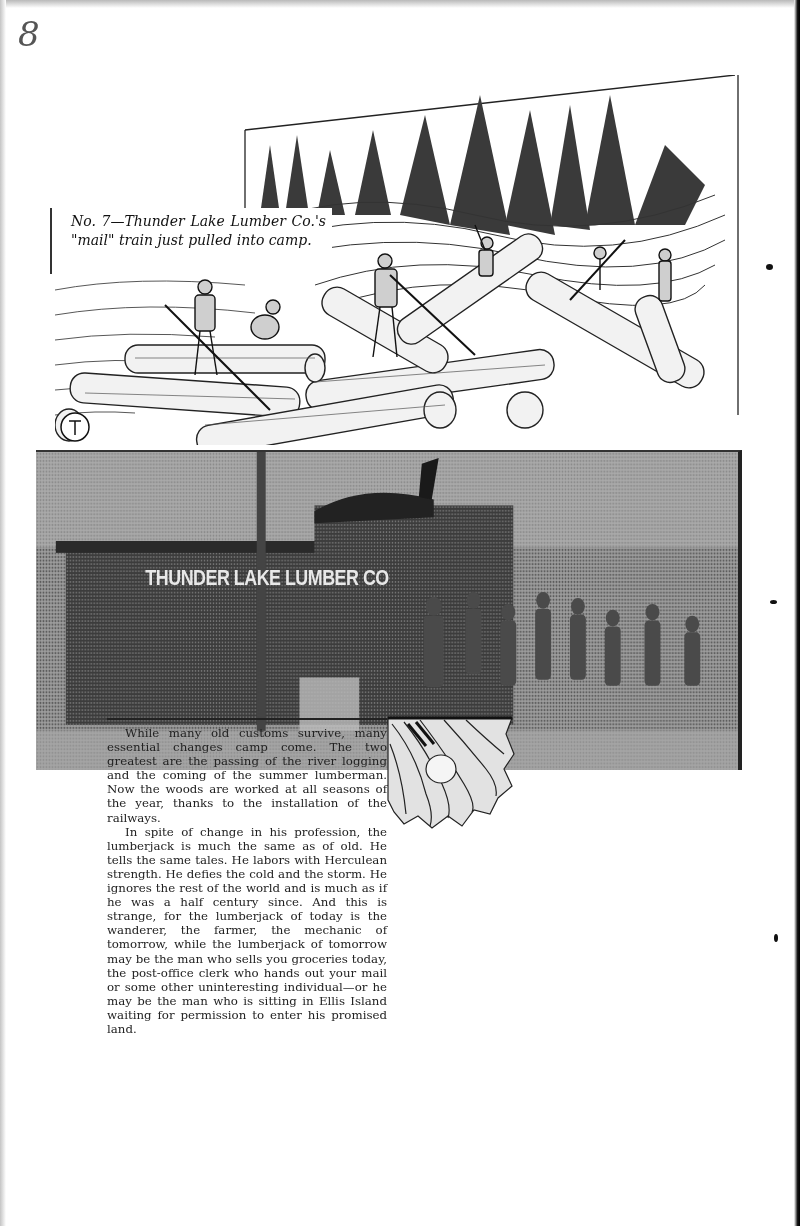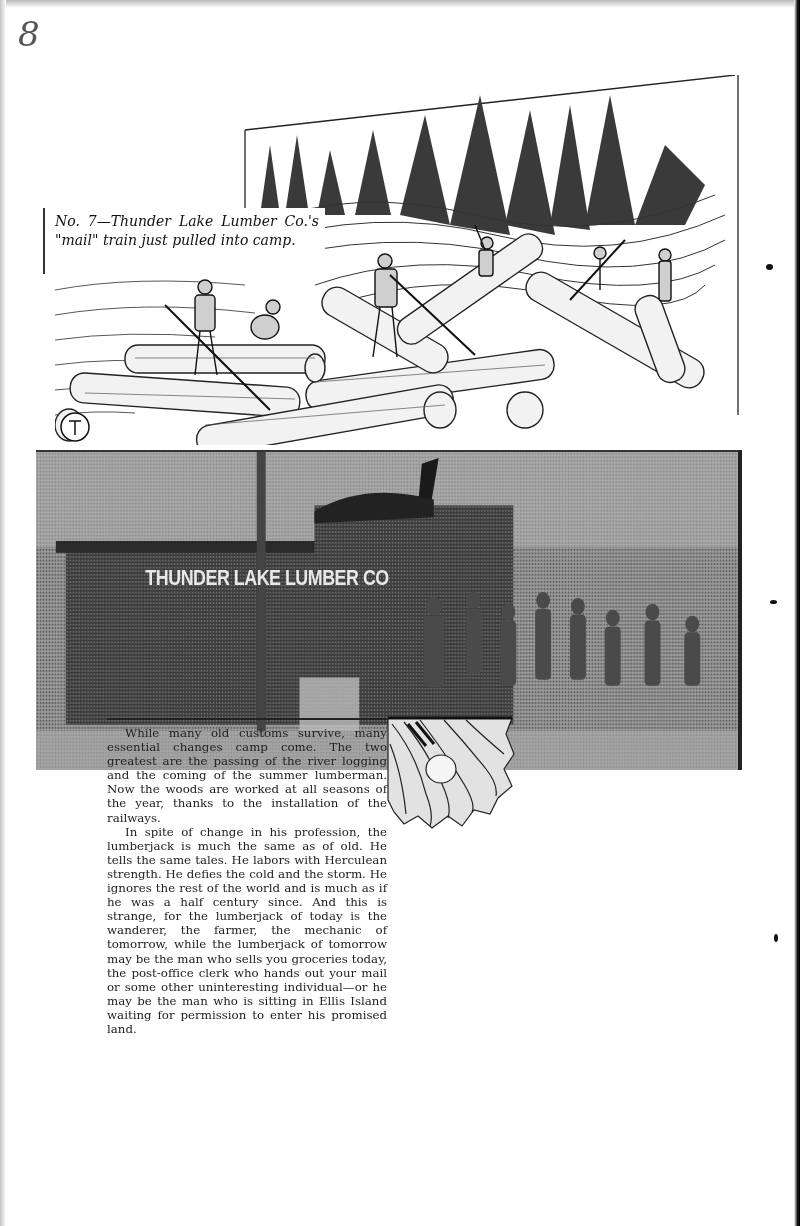--- a/index.html
+++ b/index.html
@@ -27,24 +27,24 @@
   }
 
   
   .sketch {
     position: absolute; left: 55px; top: 75px; width: 685px; height: 370px;
     overflow: hidden;
   }
   .sketch svg { width: 100%; height: 100%; display: block; }
 
   .caption {
-    position: absolute; left: 43px; top: 208px; width: 282px; height: 66px;
+    position: absolute; left: 50px; top: 208px; width: 282px; height: 66px;
     background: #fff;
     border-left: 2px solid #333;
-    padding: 4px 6px 2px 10px;
+    padding: 4px 6px 2px 19px;
     box-sizing: border-box;
     font-family: "DejaVu Serif", serif; font-style: italic;
     font-size: 14px; line-height: 19px; color: #111;
     text-align: justify;
   }
 
   
   .photo {
     position: absolute; left: 36px; top: 450px; width: 706px; height: 320px;
     border-right: 4px solid #222;

